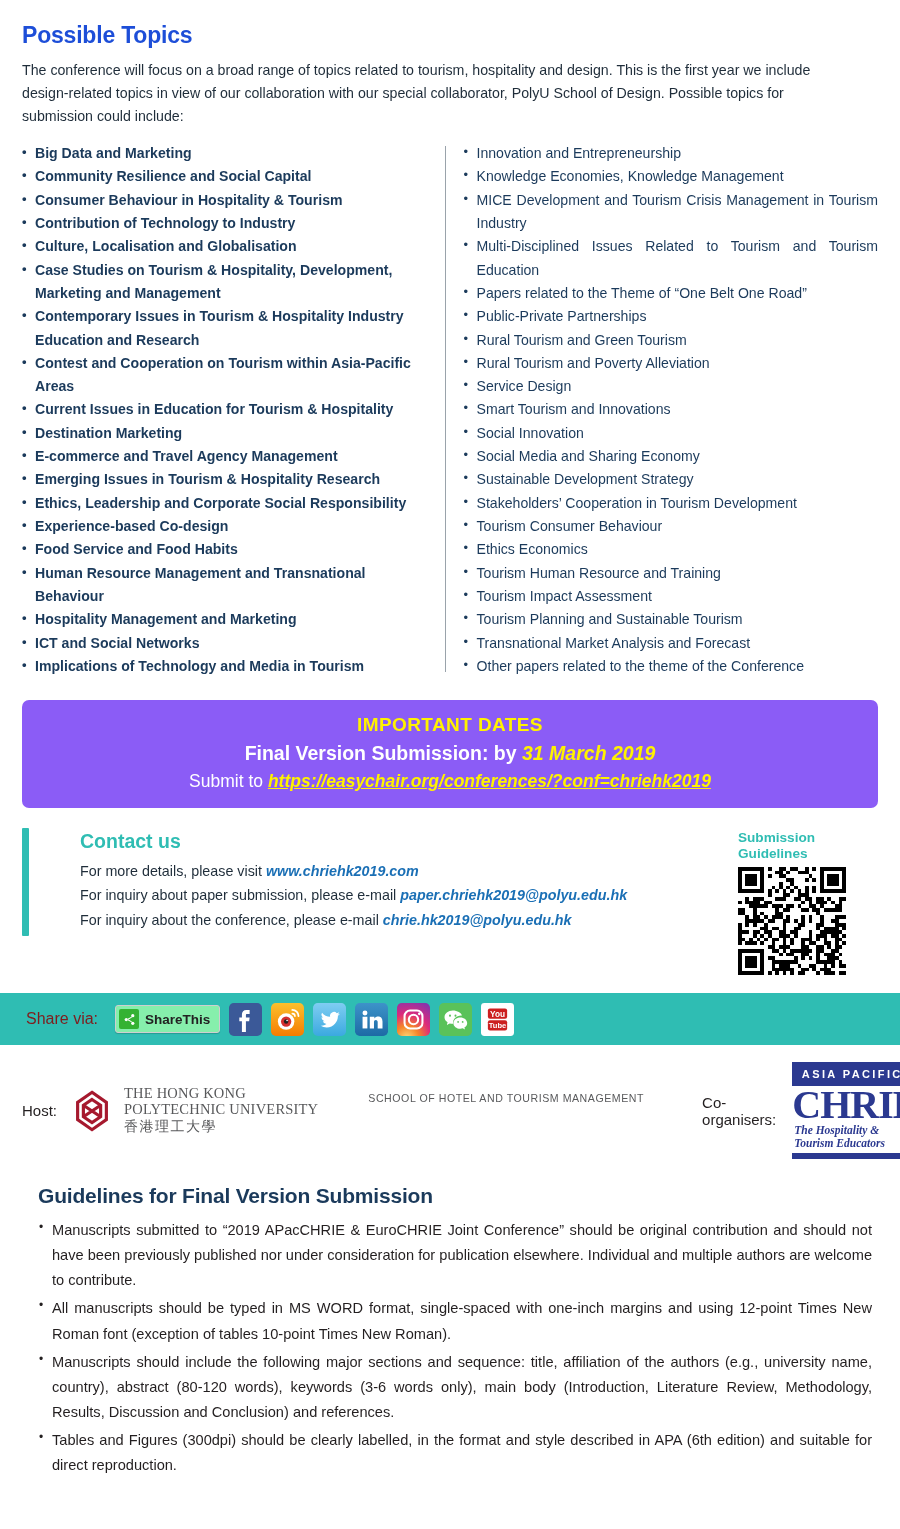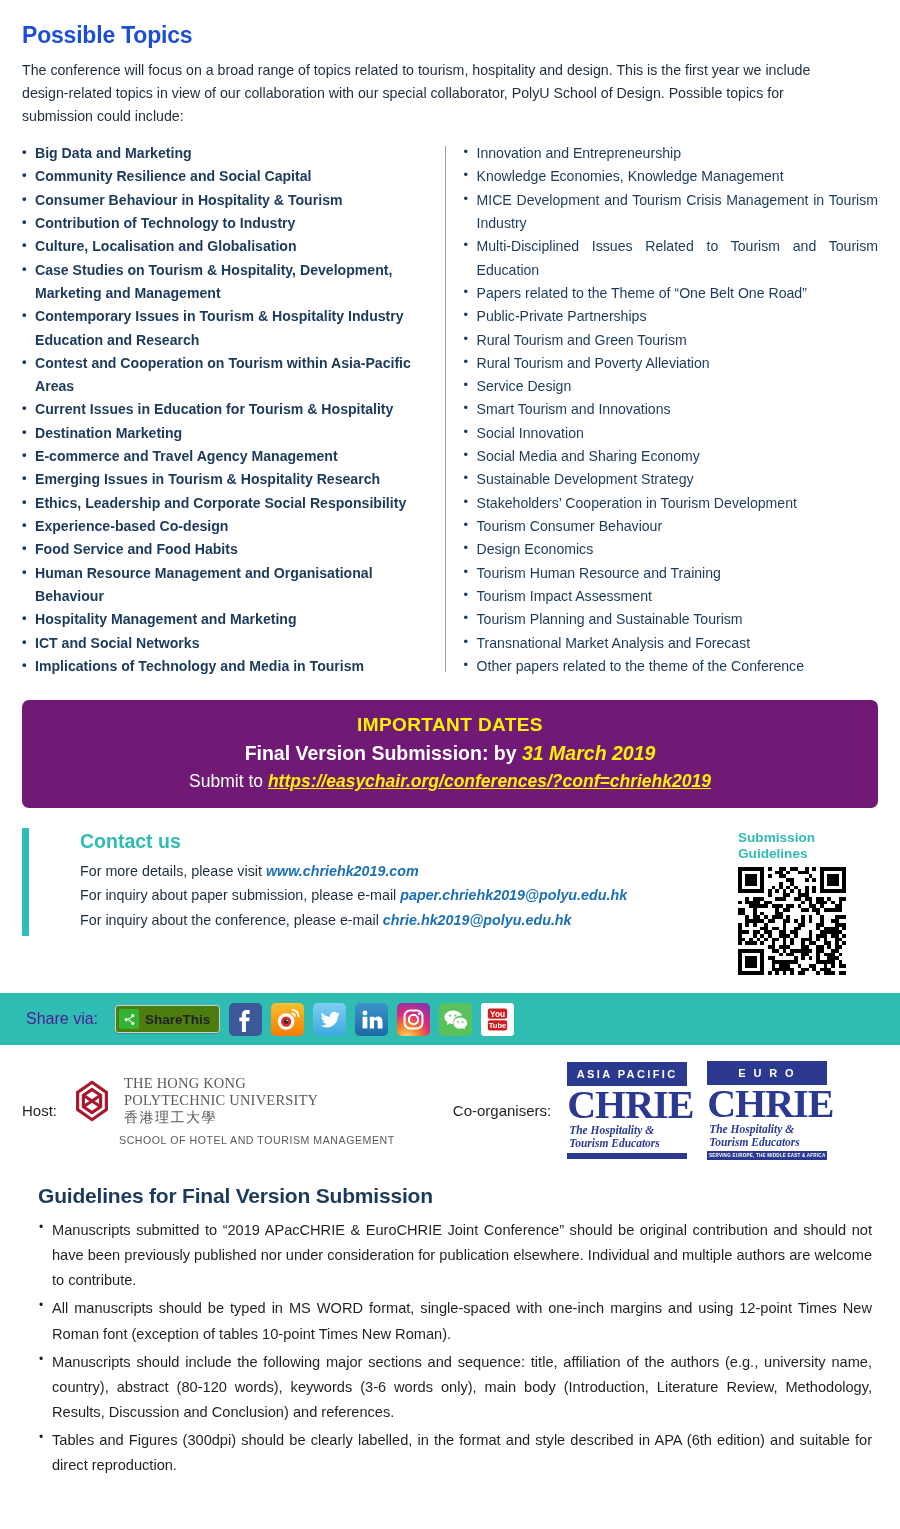--- a/index.html
+++ b/index.html
@@ -75,21 +75,21 @@
     font-size: 13px;
     color: #1b3a5b;
   }
   .col-left ul.topic-list li { font-weight: bold; }
   .col-right ul.topic-list li { font-weight: normal; }
   .col-right ul.topic-list li.justify { text-align: justify; }
 
   
   .dates-box {
     margin: 22px 22px 0 22px;
-    background: #701a75;
+    background: #8b5cf6;
     border-radius: 7px;
     padding: 14px 18px 16px 18px;
     text-align: center;
     color: #ffffff;
   }
   .dates-title {
     color: #fff200;
     font-size: 19px;
     font-weight: bold;
     letter-spacing: 0.4px;
@@ -173,29 +173,29 @@
   .share-bar {
     margin-top: 18px;
     background: #2fbdb3;
     height: 52px;
     display: flex;
     align-items: center;
     padding-left: 26px;
     gap: 9px;
   }
   .share-label {
-    color: #4c1d95;
+    color: #7f1d1d;
     font-size: 16px;
     font-weight: normal;
     margin-right: 8px;
   }
   .sharethis-btn {
     display: inline-flex;
     align-items: center;
-    background: #4d7c0f;
+    background: #86efac;
     border: 1px solid #cfcfcf;
     border-radius: 3px;
     height: 26px;
     padding: 0 9px 0 3px;
     box-shadow: 0 1px 1px rgba(0,0,0,.18);
   }
   .st-glyph {
     width: 20px; height: 20px;
     background: #34b233;
     border-radius: 2px;
@@ -216,21 +216,21 @@
     display: flex;
     align-items: center;
     padding: 16px 22px 14px 22px;
   }
   .host-group { display: flex; align-items: center; flex: 0 0 auto; }
   .host-label {
     font-size: 15px;
     color: #231f20;
     margin-right: 12px;
   }
-  .polyu-block { display: flex; flex-direction: column; }
+  .polyu-block { display: flex; }
   .polyu-row { display: flex; align-items: center; }
   .polyu-text { margin-left: 9px; }
   .polyu-en {
     font-family: "Liberation Serif", serif;
     font-size: 14.5px;
     color: #58595b;
     line-height: 1.12;
     letter-spacing: 0.2px;
   }
   .polyu-cn {
@@ -354,21 +354,21 @@
             <li>Case Studies on Tourism &amp; Hospitality, Development, Marketing and Management</li>
             <li>Contemporary Issues in Tourism &amp; Hospitality Industry Education and Research</li>
             <li>Contest and Cooperation on Tourism within Asia-Pacific Areas</li>
             <li>Current Issues in Education for Tourism &amp; Hospitality</li>
             <li>Destination Marketing</li>
             <li>E-commerce and Travel Agency Management</li>
             <li>Emerging Issues in Tourism &amp; Hospitality Research</li>
             <li>Ethics, Leadership and Corporate Social Responsibility</li>
             <li>Experience-based Co-design</li>
             <li>Food Service and Food Habits</li>
-            <li>Human Resource Management and Organisational Behaviour</li>
+            <li>Human Resource Management and Transnational Behaviour</li>
             <li>Hospitality Management and Marketing</li>
             <li>ICT and Social Networks</li>
             <li>Implications of Technology and Media in Tourism</li>
           </ul>
       </div>
       <div class="divider-v"></div>
       <div class="col col-right">
         <ul class="topic-list" id="topics-right">
             <li>Innovation and Entrepreneurship</li>
             <li>Knowledge Economies, Knowledge Management</li>
@@ -378,21 +378,21 @@
             <li>Public-Private Partnerships</li>
             <li>Rural Tourism and Green Tourism</li>
             <li>Rural Tourism and Poverty Alleviation</li>
             <li>Service Design</li>
             <li>Smart Tourism and Innovations</li>
             <li>Social Innovation</li>
             <li>Social Media and Sharing Economy</li>
             <li>Sustainable Development Strategy</li>
             <li>Stakeholders’ Cooperation in Tourism Development</li>
             <li>Tourism Consumer Behaviour</li>
-            <li>Design Economics</li>
+            <li>Ethics Economics</li>
             <li>Tourism Human Resource and Training</li>
             <li>Tourism Impact Assessment</li>
             <li>Tourism Planning and Sustainable Tourism</li>
             <li>Transnational Market Analysis and Forecast</li>
             <li>Other papers related to the theme of the Conference</li>
           </ul>
       </div>
     </div>
   </section>
 

